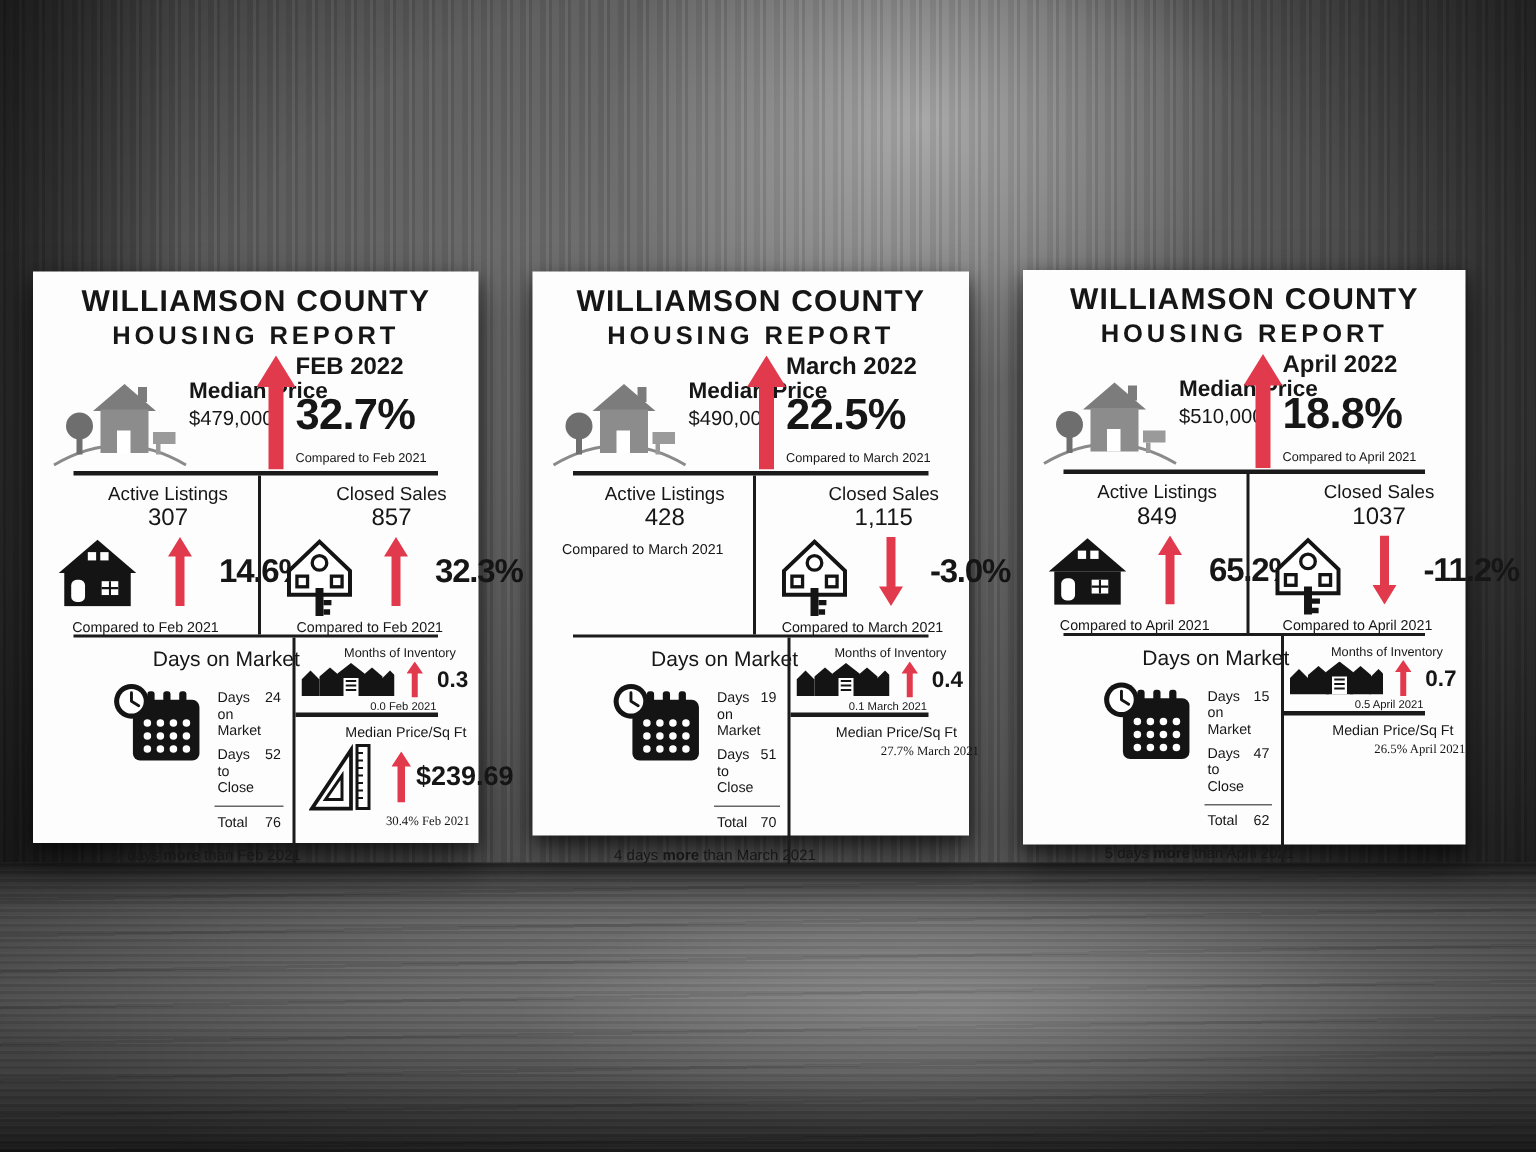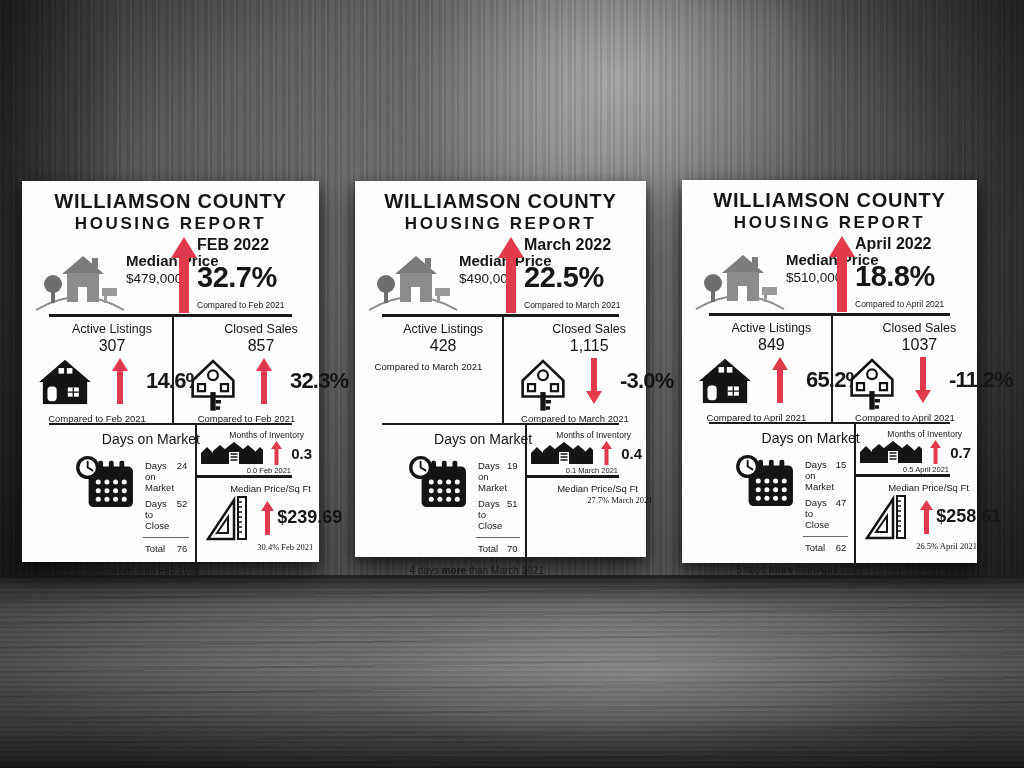--- a/index.html
+++ b/index.html
@@ -607,35 +607,19 @@
             </span>
             <span class="inv-value">0.7</span>
           </div>
           <div class="inv-sub">0.5 April 2021</div>
         </div>
 
         <div class="hr sub"></div>
 
         <div class="ppsf">
           <div class="ppsf-label">Median Price/Sq Ft</div>
-          <div class="ppsf-figure">
-            <span class="icon ruler">
-              <svg viewBox="0 0 42 46">
-                <polygon points="2,44 28,44 28,5" fill="#ffffff" stroke="#141414" stroke-width="2.5"></polygon>
-                <polygon points="11,38 22,38 22,22" fill="none" stroke="#141414" stroke-width="2"></polygon>
-                <rect x="32" y="2" width="8" height="42" fill="#ffffff" stroke="#141414" stroke-width="2"></rect>
-                <path d="M32 7 h4 M32 12 h4 M32 17 h4 M32 22 h4 M32 27 h4 M32 32 h4 M32 37 h4" stroke="#141414" stroke-width="1.4"></path>
-              </svg>
-            </span>
-            <span class="icon xs2-arrow arrow">
-              <svg viewBox="0 0 13 34">
-                    <polygon class="arrow-shape" points="6.5,0 13,10 9,10 9,34 4,34 4,10 0,10"></polygon>
-                  </svg>
-            </span>
-            <span class="ppsf-value">$258.61</span>
-          </div>
           <div class="ppsf-sub">26.5% April 2021</div>
         </div>
       </div>
     </div>
   </div>
 </div>
 </div>
 
 </body></html>

